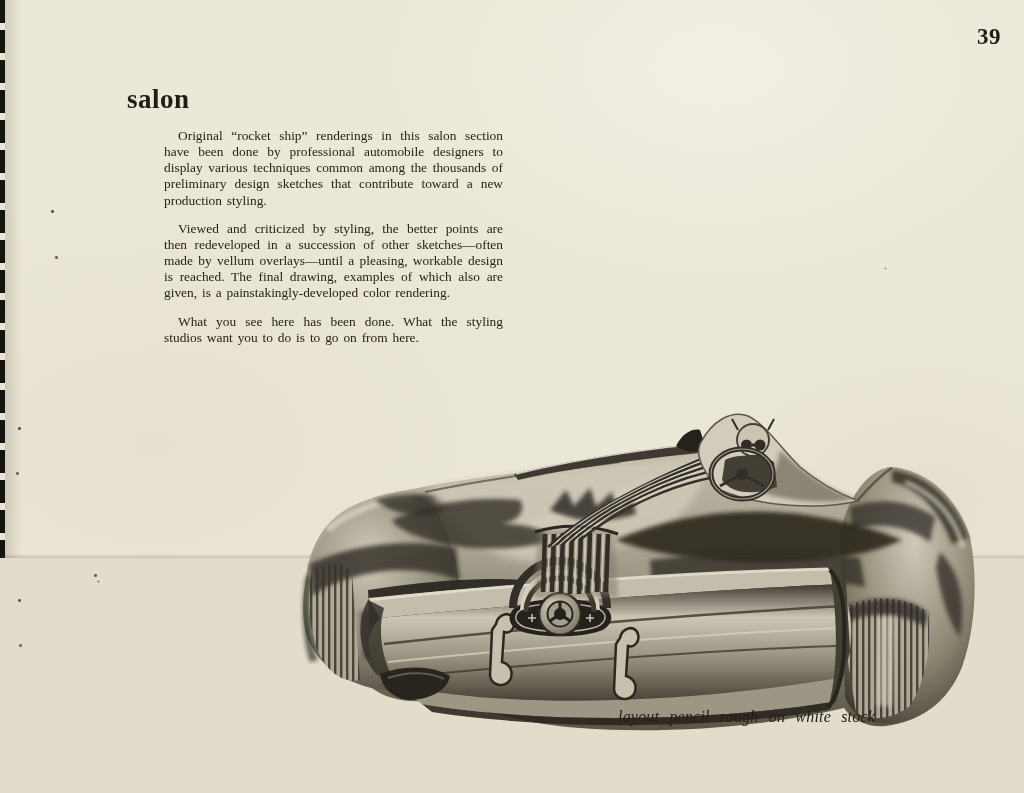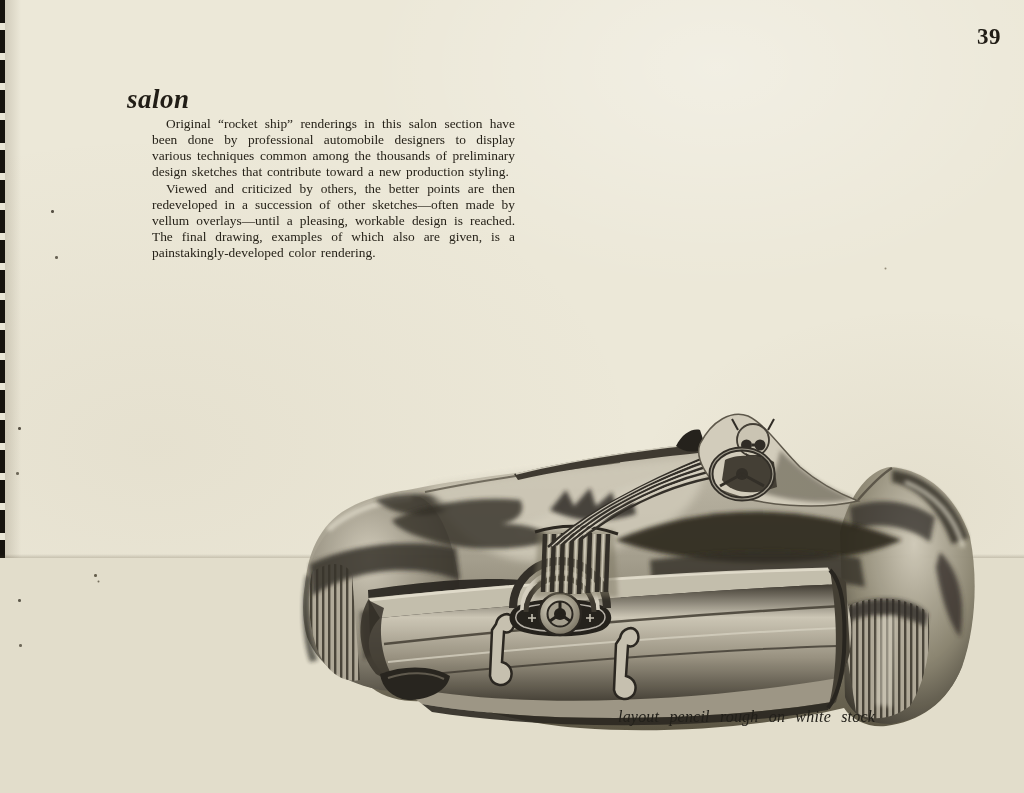--- a/index.html
+++ b/index.html
@@ -41,29 +41,29 @@
       19px 600px 0 1px rgba(50,44,32,.75),
       20px 645px 0 1px rgba(60,54,40,.7),
       885px 268px 0 0.5px rgba(90,80,60,.6);
   }
   .page-number{
     position:absolute;top:24px;right:23px;
     font-size:23px;font-weight:700;color:#211d16;letter-spacing:.5px;
   }
   .heading{
     position:absolute;left:127px;top:84px;margin:0;
-    font-size:27px;font-weight:700;font-style:italic;color:#211d16;
+    font-size:27px;font-weight:700;color:#211d16;
     letter-spacing:.5px;
   }
   .body-text{
     position:absolute;left:152px;top:116px;width:363px;
     font-size:13.4px;line-height:16.15px;color:#262219;
     text-align:justify;
   }
-  .body-text p{margin:0;text-indent:14px;word-spacing:1.5px;}
+  .body-text p{margin:12px;text-indent:14px;word-spacing:1.5px;}
   .caption{
     position:absolute;left:618px;top:708px;
     font-size:16px;font-weight:400;font-style:italic;color:#22201a;
     letter-spacing:.2px;word-spacing:6px;white-space:nowrap;
   }
   figure.illustration{
     position:absolute;left:280px;top:412px;width:700px;height:335px;margin:0;
   }
 </style>
 </head>
@@ -75,21 +75,22 @@
   <div class="binding-shadow"></div>
   <div class="bottom-edge"></div>
   <div class="specks"></div>
 
   <div class="page-number">39</div>
 
   <h1 class="heading">salon</h1>
 
   <div class="body-text">
     <p>Original “rocket ship” renderings in this salon section have been done by professional automobile designers to display various techniques common among the thousands of preliminary design sketches that contribute toward a new production styling.</p>
-    <p>Viewed and criticized by others, the better points are then redeveloped in a succession of other sketches—often made by vellum overlays—until a pleasing, workable design is reached. The final drawing, examples of which also are given, is a painstakingly-developed color rendering.</p>
+    <p>Viewed and criticized by styling, the better points are then redeveloped in a succession of other sketches—often made by vellum overlays—until a pleasing, workable design is reached. The final drawing, examples of which also are given, is a painstakingly-developed color rendering.</p>
+    <p>What you see here has been done. What the styling studios want you to do is to go on from here.</p>
   </div>
 
   <figure class="illustration" aria-label="Pencil rendering of a futuristic rocket-ship concept roadster: goggled driver behind a low wraparound windshield with teardrop headrest fairing, chrome speed-lines sweeping down the hood to a propeller-spinner nose, pontoon fenders with ribbed wheel shields, and a massive wraparound bumper with twin guards.">
     <svg width="700" height="335" viewBox="0 0 700 335" xmlns="http://www.w3.org/2000/svg">
       <defs>
         <filter id="soft" x="-20%" y="-20%" width="140%" height="140%">
             <feGaussianBlur stdDeviation="2.2"></feGaussianBlur>
           </filter>
         <filter id="soft2" x="-30%" y="-30%" width="160%" height="160%">
             <feGaussianBlur stdDeviation="4.5"></feGaussianBlur>

